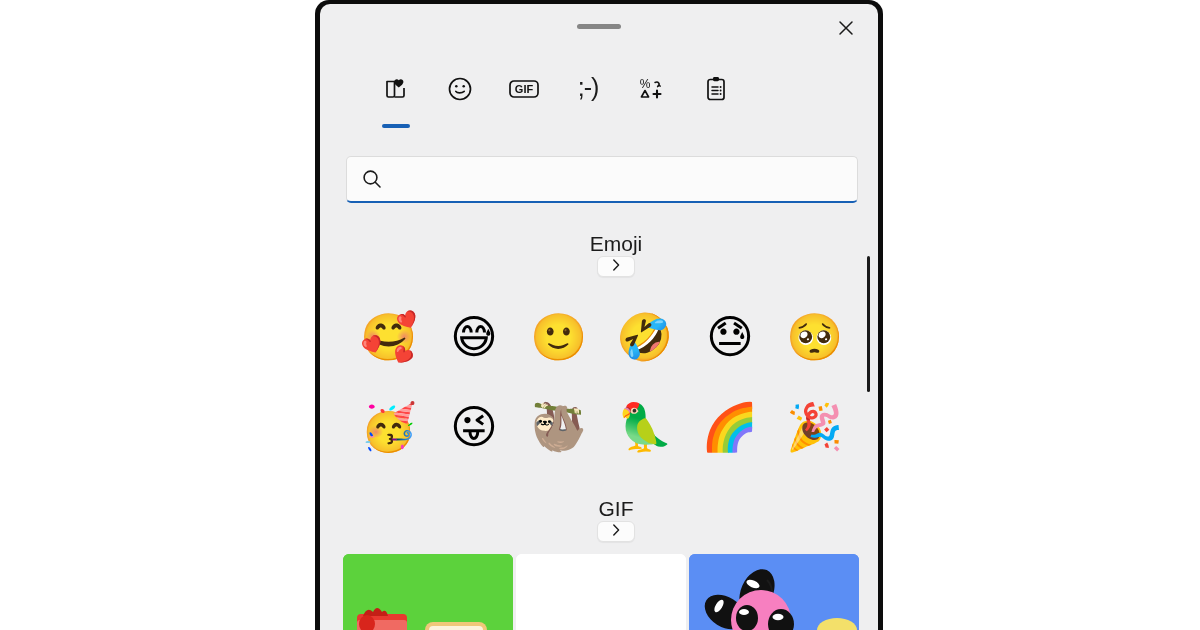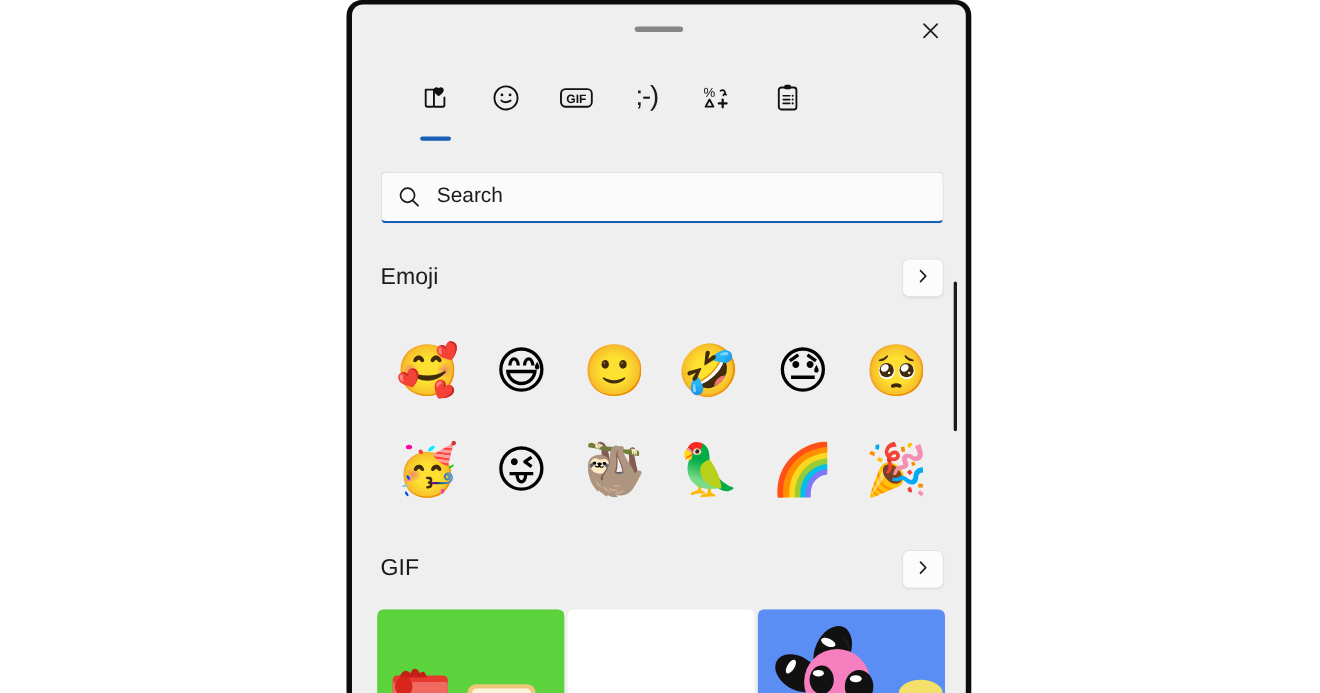--- a/index.html
+++ b/index.html
@@ -149,26 +149,27 @@
     font-size: 19px;
     color: #1b1b1b;
     width: 100%;
     padding: 0;
   }
   .search-input::placeholder { color: #1b1b1b; opacity: 1; }
 
   
   .section-head {
     position: absolute;
-    left: 26px;
+    left: 40px;
     width: 512px;
     height: 40px;
     display: flex;
     align-items: center;
     justify-content: space-between;
+    flex-direction: column;
   }
   .section-title {
     font-size: 21px;
     color: #1b1b1b;
     font-family: "Liberation Sans", sans-serif;
   }
   .more-btn {
     width: 38px;
     height: 35px;
     border: 1px solid #e2e2e2;
@@ -336,21 +337,20 @@
 
     </div>
 
     <div class="searchbox" style="border-bottom-color: rgb(23, 96, 181);">
       <span class="search-icon">
         <svg width="22" height="22" viewBox="0 0 22 22" fill="none" aria-hidden="true">
           <circle cx="9.5" cy="9.5" r="6.4" stroke="currentColor" stroke-width="1.6" fill="none"></circle>
           <path d="M14.3 14.3 L19 19" stroke="currentColor" stroke-width="1.6" stroke-linecap="round"></path>
         </svg>
       </span>
-      <input class="search-input" type="text" placeholder="Search" style="">
     </div>
 
     <div class="section-head" id="emoji-head">
       <span class="section-title">Emoji</span>
       <button class="more-btn">
         <span>
           <svg width="16" height="16" viewBox="0 0 16 16" fill="none" aria-hidden="true">
             <path d="M5.8 3 L10.6 8 L5.8 13" stroke="currentColor" stroke-width="1.4" stroke-linecap="round" stroke-linejoin="round" fill="none"></path>
           </svg>
         </span>

